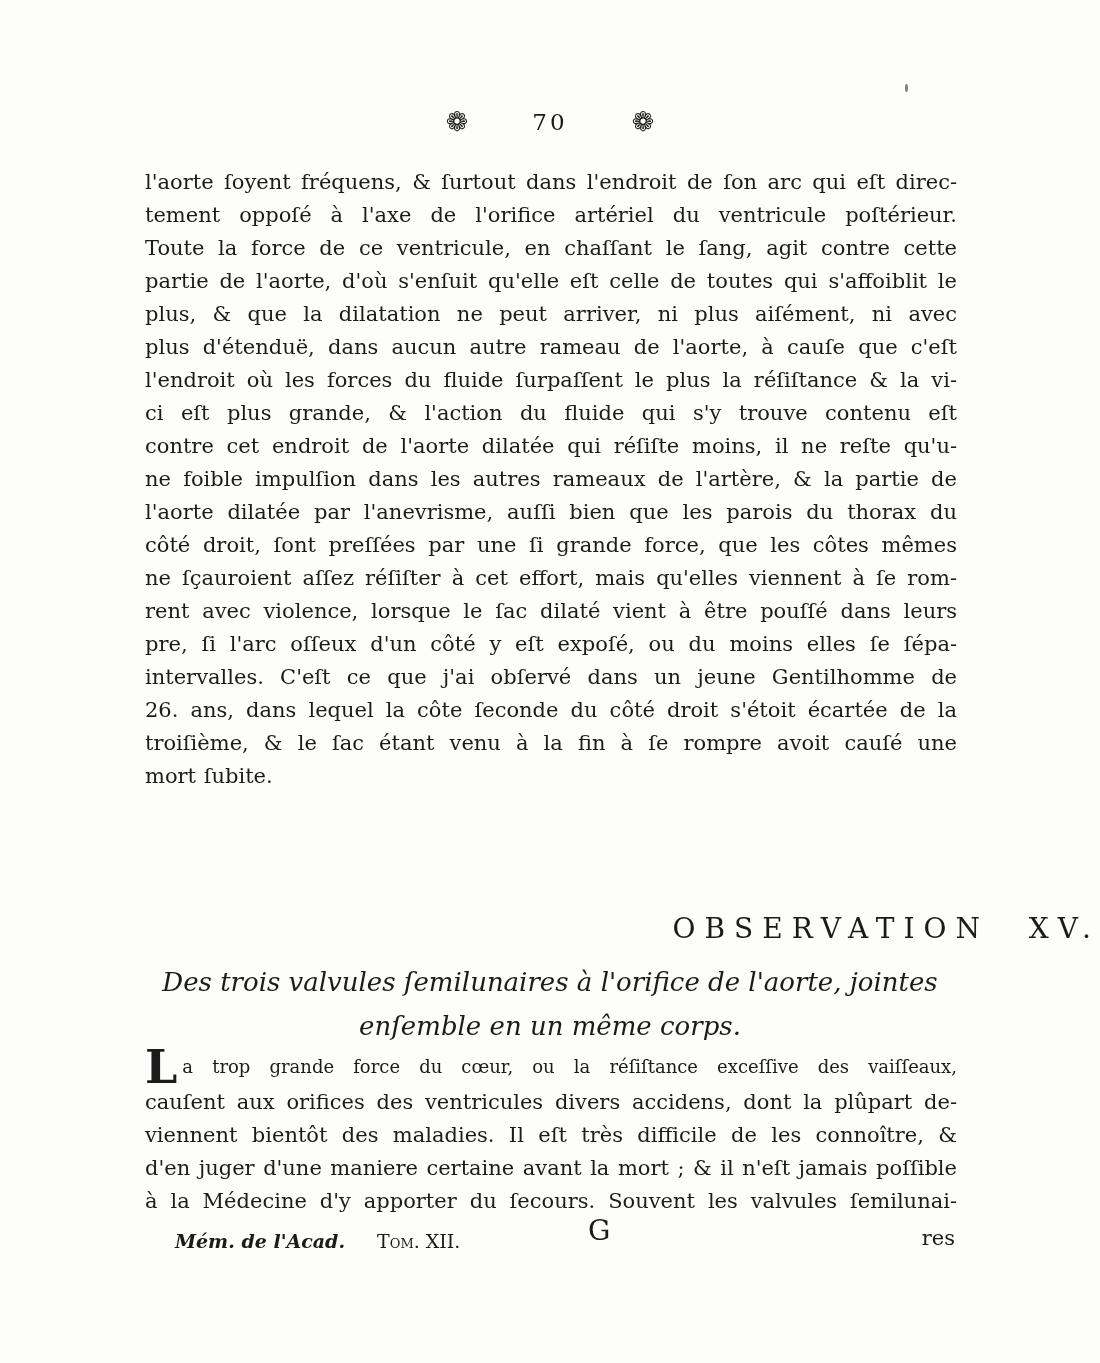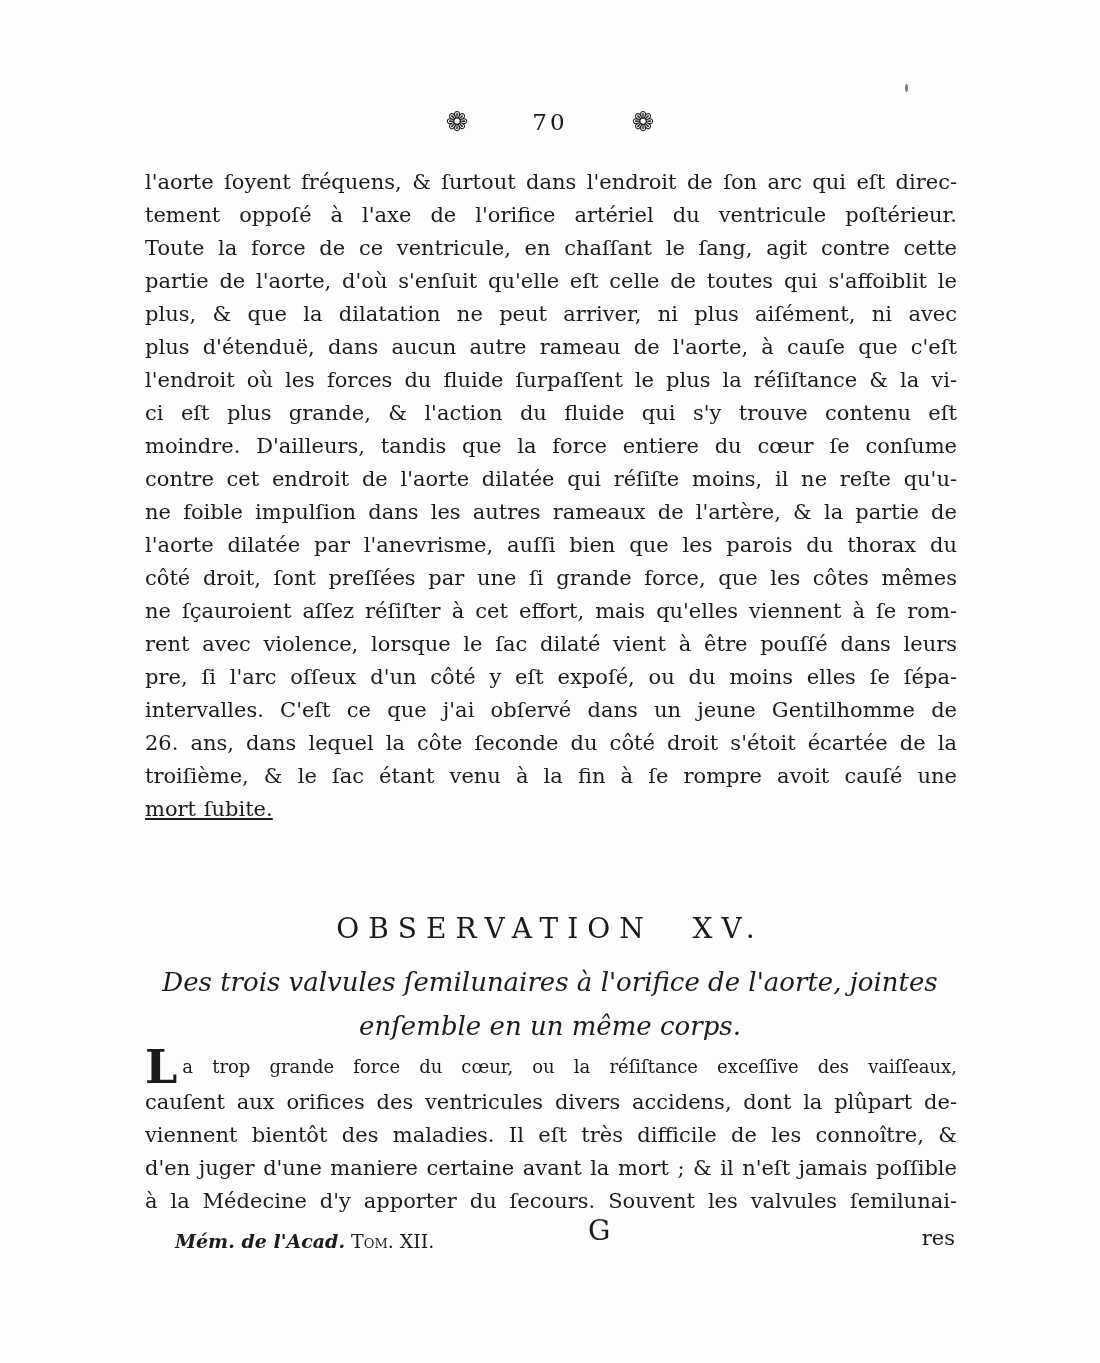--- a/index.html
+++ b/index.html
@@ -20,45 +20,45 @@
   .fleuron { font-family:"DejaVu Sans", sans-serif; font-size:27px; line-height:1; }
   .page-number { font-size:23px; letter-spacing:3px; }
   
   .body1 { position:absolute; top:166px; left:145px; width:812px; }
   .line {
     font-size:21px; line-height:33px;
     text-align:justify; text-align-last:justify;
     word-spacing:1px;
     white-space:normal;
   }
-  .line.last { text-align-last:left;text-decoration:underline; }
+  .line.last { text-align-last:left; }
   
   .obs-heading {
     position:absolute; top:912px; left:0; width:1100px; margin:0;
-    text-align:center; font-weight:normal;
+    text-align:right; font-weight:normal;
     font-size:28px; letter-spacing:9px; word-spacing:22px;
   }
   .obs-subtitle { position:absolute; top:960px; left:0; width:1100px; text-align:center; }
   .subtitle-line { font-style:italic; font-size:26px; line-height:44px; }
   
   .body2 { position:absolute; top:1050px; left:145px; width:812px; }
   .p2-first { display:flex; align-items:flex-start; }
   .initial {
     font-size:46px; line-height:38px; font-weight:bold;
     margin-right:5px; margin-top:-2px;
   }
   .p2-first .rest {
     display:block; flex:1;
     font-size:18px; line-height:33px;
     text-align:justify; text-align-last:justify;
   }
   
   .foot-left { position:absolute; top:1230px; left:175px; font-size:19px; }
   .foot-left .it { font-style:italic; font-weight:bold; }
-  .foot-left .ro { font-variant:small-caps; }
+  .foot-left .ro { font-variant:small-caps;margin-left:26px; }
   .signature { position:absolute; top:1214px; left:588px; font-size:28px; }
   .catchword { position:absolute; top:1226px; left:845px; width:110px; text-align:right; font-size:21px; }
   
   .speck { position:absolute; background:#2a2a2a; border-radius:50%; opacity:.6; }
 </style>
 </head>
 <body>
 
 <div class="page">
 
@@ -70,21 +70,20 @@
 
   <section class="body1">
       <div class="line">l'aorte ſoyent fréquens, &amp; ſurtout dans l'endroit de ſon arc qui eſt direc-</div>
       <div class="line">tement oppoſé à l'axe de l'orifice artériel du ventricule poſtérieur.</div>
       <div class="line">Toute la force de ce ventricule, en chaſſant le ſang, agit contre cette</div>
       <div class="line">partie de l'aorte, d'où s'enſuit qu'elle eſt celle de toutes qui s'affoiblit le</div>
       <div class="line">plus, &amp; que la dilatation ne peut arriver, ni plus aiſément, ni avec</div>
       <div class="line">plus d'étenduë, dans aucun autre rameau de l'aorte, à cauſe que c'eſt</div>
       <div class="line">l'endroit où les forces du fluide ſurpaſſent le plus la réſiſtance &amp; la vi-</div>
       <div class="line">ci eſt plus grande, &amp; l'action du fluide qui s'y trouve contenu eſt</div>
-      <div class="line">moindre.  D'ailleurs, tandis que la force entiere du cœur ſe conſume</div>
       <div class="line">contre cet endroit de l'aorte dilatée qui réſiſte moins, il ne reſte qu'u-</div>
       <div class="line">ne foible impulſion dans les autres rameaux de l'artère, &amp; la partie de</div>
       <div class="line">l'aorte dilatée par l'anevrisme, auſſi bien que les parois du thorax du</div>
       <div class="line">côté droit, ſont preſſées par une ſi grande force, que les côtes mêmes</div>
       <div class="line">ne ſçauroient aſſez réſiſter à cet effort, mais qu'elles viennent à ſe rom-</div>
       <div class="line">rent avec violence, lorsque le ſac dilaté vient à être pouſſé dans leurs</div>
       <div class="line">pre, ſi l'arc oſſeux d'un côté y eſt expoſé, ou du moins elles ſe ſépa-</div>
       <div class="line">intervalles.  C'eſt ce que j'ai obſervé dans un jeune Gentilhomme de</div>
       <div class="line">26. ans, dans lequel la côte ſeconde du côté droit s'étoit écartée de la</div>
       <div class="line">troiſième, &amp; le ſac étant venu à la fin à ſe rompre avoit cauſé une</div>

